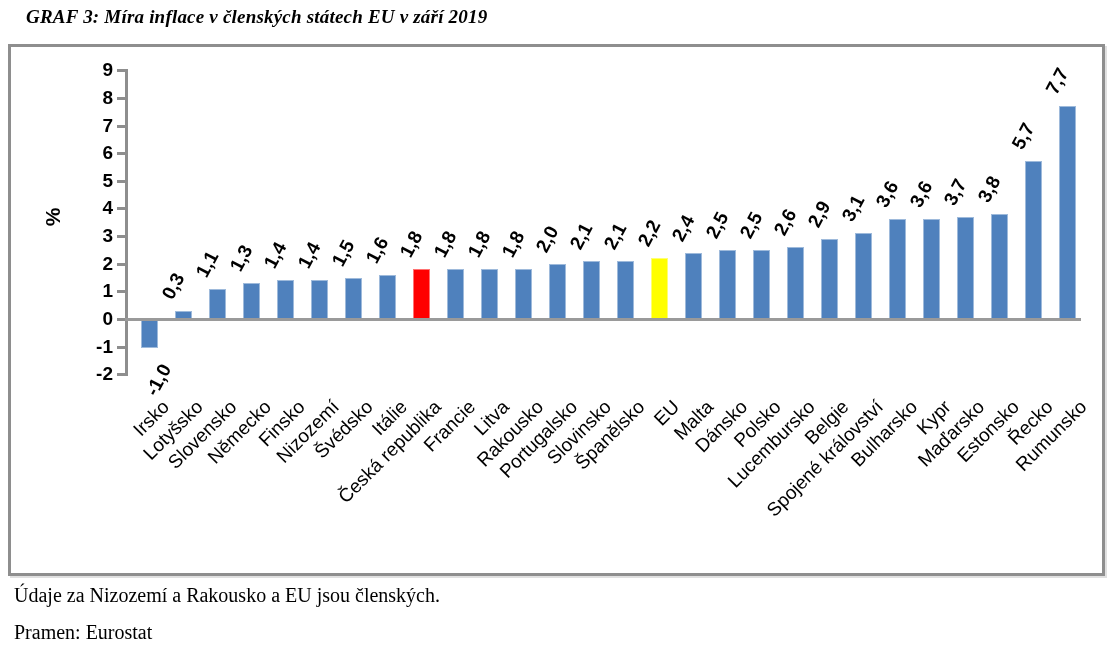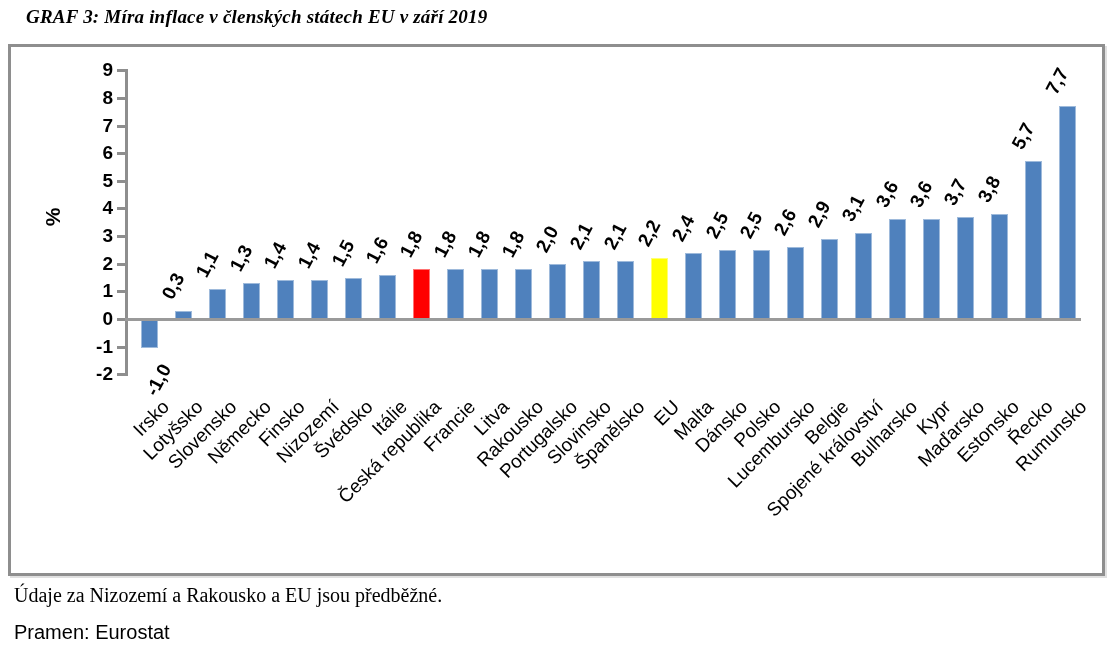--- a/index.html
+++ b/index.html
@@ -21,21 +21,21 @@
   .baseline{position:absolute;background:#9a9a9a;}
   .bar{position:absolute;box-shadow:inset 0 0 0 1px rgba(255,255,255,.45);}
   .val{position:absolute;font-size:19px;font-weight:bold;line-height:23px;white-space:nowrap;
         transform-origin:0 100%;transform:rotate(-62deg);}
   .valneg{position:absolute;font-size:19px;font-weight:bold;line-height:23px;white-space:nowrap;
         transform-origin:100% 0;transform:rotate(-62deg);}
   .cat{position:absolute;font-size:19px;line-height:22px;white-space:nowrap;
         transform-origin:100% 0;transform:rotate(-45deg);}
   .footnote{position:absolute;left:14px;top:584px;font-family:"Liberation Serif",serif;
         font-size:20px;white-space:nowrap;}
-  .source{position:absolute;left:14px;top:621px;font-family:Liberation Sans, sans-serif;
+  .source{position:absolute;left:14px;top:621px;font-family:Liberation Serif, serif;
         font-size:20px;white-space:nowrap;}
 </style>
 </head>
 <body>
 
 <div class="page">
 
   <div class="chart-title">GRAF 3: Míra inflace v členských státech EU v září 2019</div>
 
   <div class="chart-box">
@@ -147,16 +147,16 @@
         <div class="bar" style="left: 1014px; width: 17px; background: rgb(79, 129, 189); top: 114px; height: 158px;"></div>
         <div class="val" style="left: 1016px; top: 83px;">5,7</div>
         <div class="cat" style="right: 60px; top: 349px;">Řecko</div>
         <div class="bar" style="left: 1048px; width: 17px; background: rgb(79, 129, 189); top: 59px; height: 213px;"></div>
         <div class="val" style="left: 1050px; top: 28px;">7,7</div>
         <div class="cat" style="right: 26px; top: 349px;">Rumunsko</div>
         <div class="baseline" style="left: 114px; top: 271px; width: 956px; height: 3px;"></div>
       </div>
   </div>
 
-  <div class="footnote">Údaje za Nizozemí a Rakousko a EU jsou předběžné.</div>
+  <div class="footnote">Údaje za Nizozemí a Rakousko a EU jsou členských.</div>
   <div class="source">Pramen: Eurostat</div>
 
 </div>
 
 </body></html>

